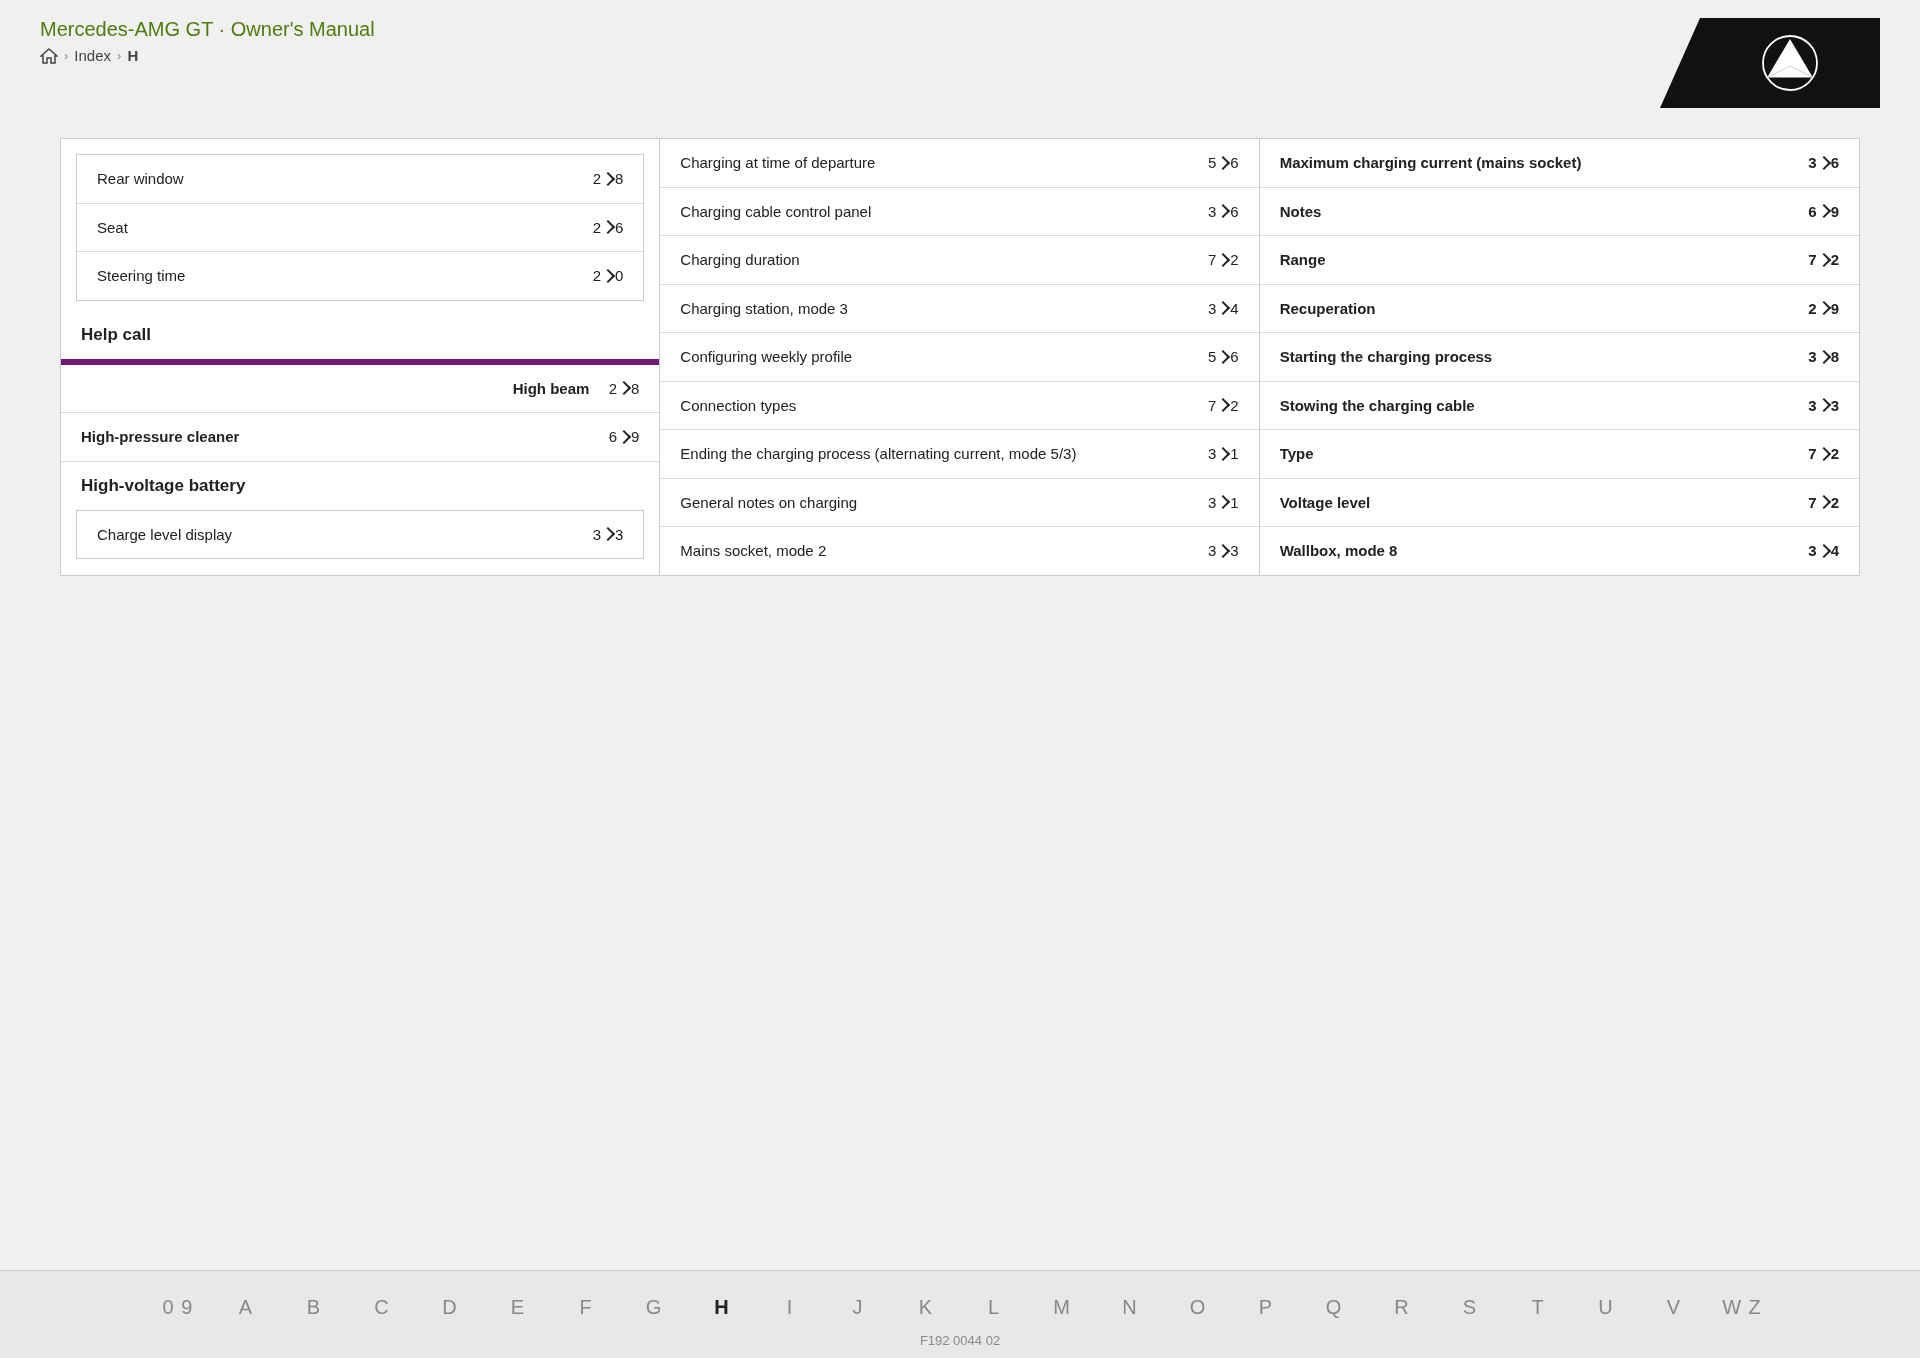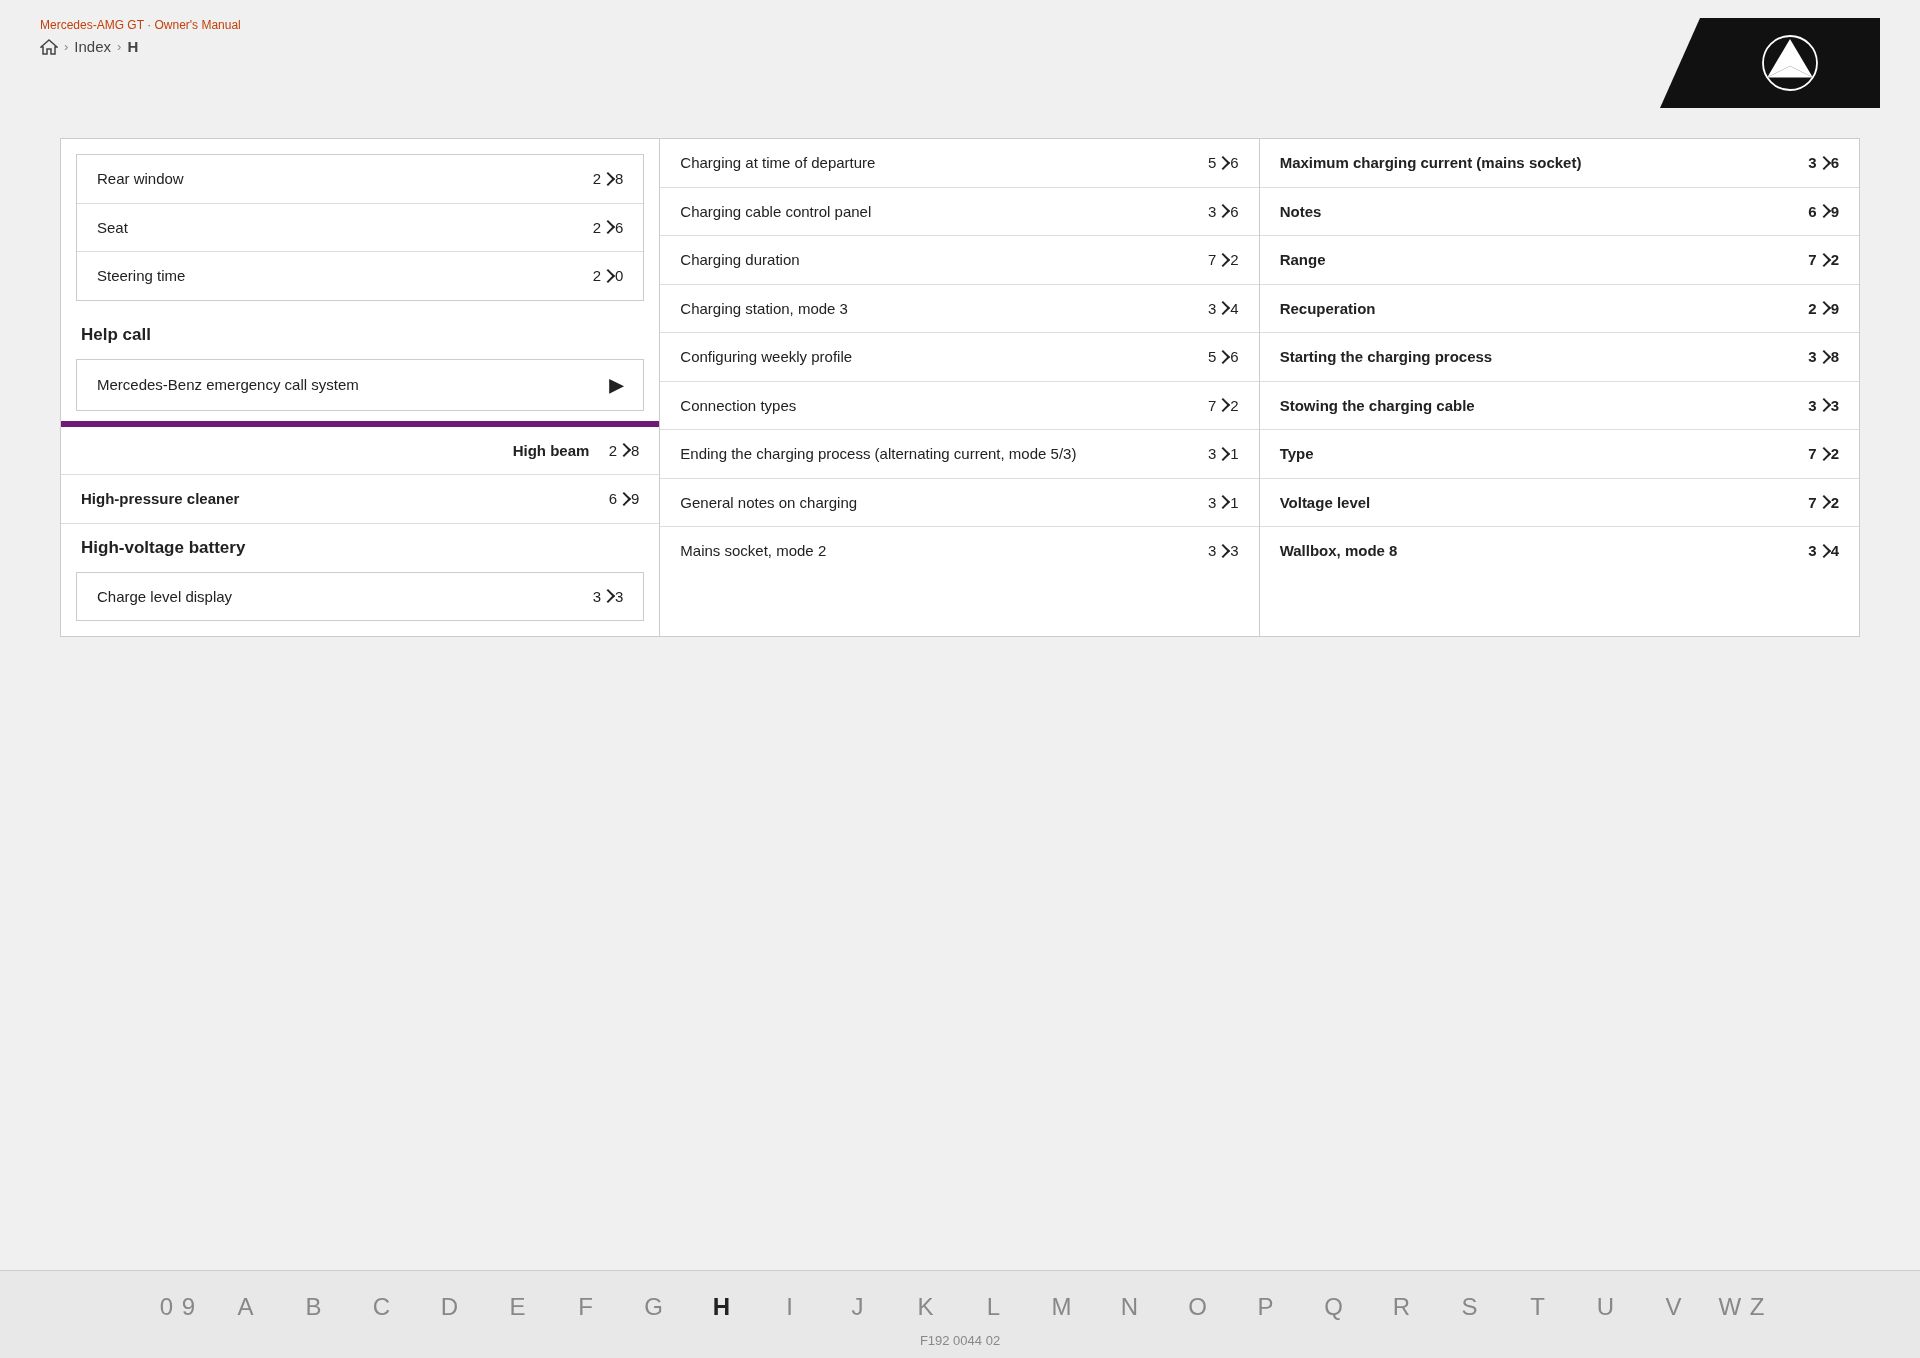--- a/index.html
+++ b/index.html
@@ -16,22 +16,22 @@
     .header {
       background: #f0f0f0;
       display: flex;
       justify-content: space-between;
       align-items: flex-start;
       padding: 18px 40px 10px 40px;
       position: relative;
     }
     .header-left {}
     .header-title {
-      font-size: 12px;
-      color: #c2410c;
+      font-size: 20px;
+      color: #4d7c0f;
       font-weight: normal;
       margin-bottom: 6px;
     }
     .breadcrumb {
       display: flex;
       align-items: center;
       gap: 6px;
       font-size: 15px;
       color: #444;
     }
@@ -169,21 +169,21 @@
       gap: 0;
       margin-bottom: 8px;
     }
 
     .alpha-item {
       display: flex;
       align-items: center;
       justify-content: center;
       width: 68px;
       height: 36px;
-      font-size: 24px;
+      font-size: 20px;
       color: #888;
       cursor: pointer;
       letter-spacing: 1px;
     }
 
     .alpha-item.active {
       color: #222;
       font-weight: bold;
     }
 
@@ -244,28 +244,20 @@
         <div class="index-entry">
           <span class="entry-label">Steering time</span>
           <span class="entry-page">
             2<span class="arrow-right"></span>0
           </span>
         </div>
       </div>
 
       <div class="section-header">Help call</div>
 
-      <div style="border: 1px solid #ccc; margin: 0 15px 10px 15px;">
-        <div class="index-entry">
-          <span class="entry-label">Mercedes-Benz emergency call system</span>
-          <span class="entry-page">
-            <span style="font-size:18px; font-weight:bold;">▶</span>
-          </span>
-        </div>
-      </div>
 
       <div class="index-entry" style="border-top: 6px solid #701a75; padding: 14px 20px; text-align: right;">
         <span class="entry-label" style="font-weight:bold;">High beam</span>
         <span class="entry-page">
           2<span class="arrow-right"></span>8
         </span>
       </div>
 
       <div class="index-entry" style="border-top: 1px solid #ddd; padding: 14px 20px; gap: 36px;">
         <span class="entry-label" style="font-weight:bold;">High-pressure cleaner</span>

